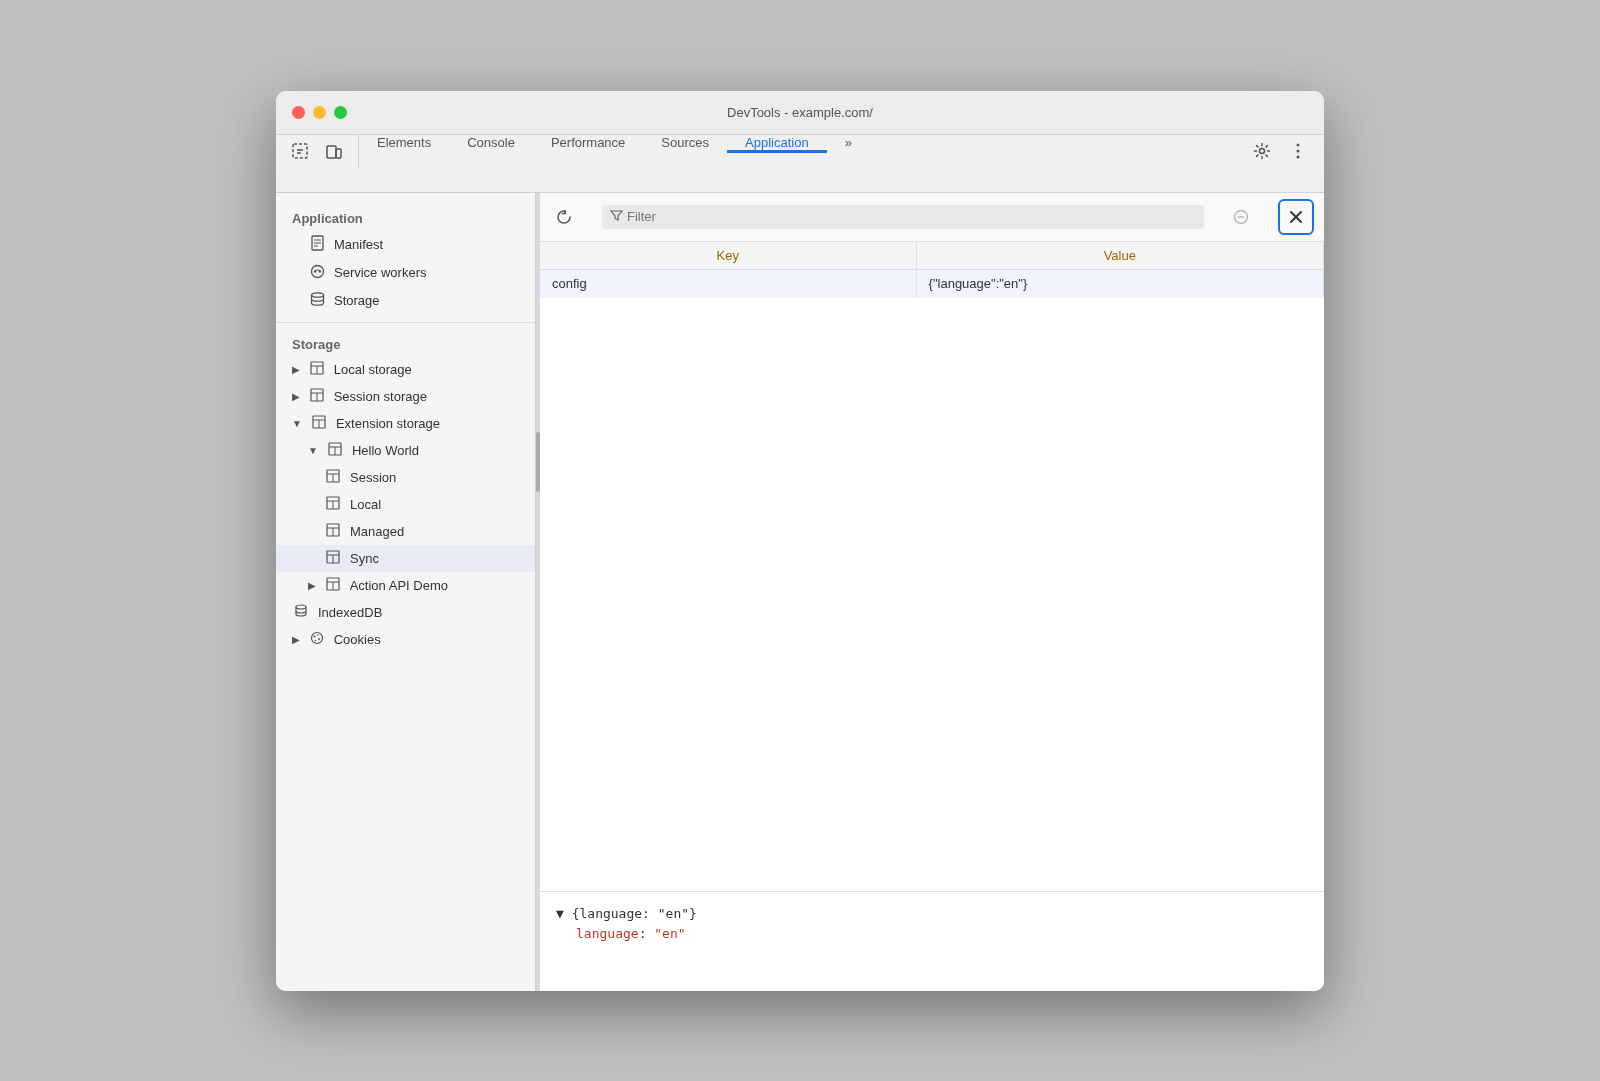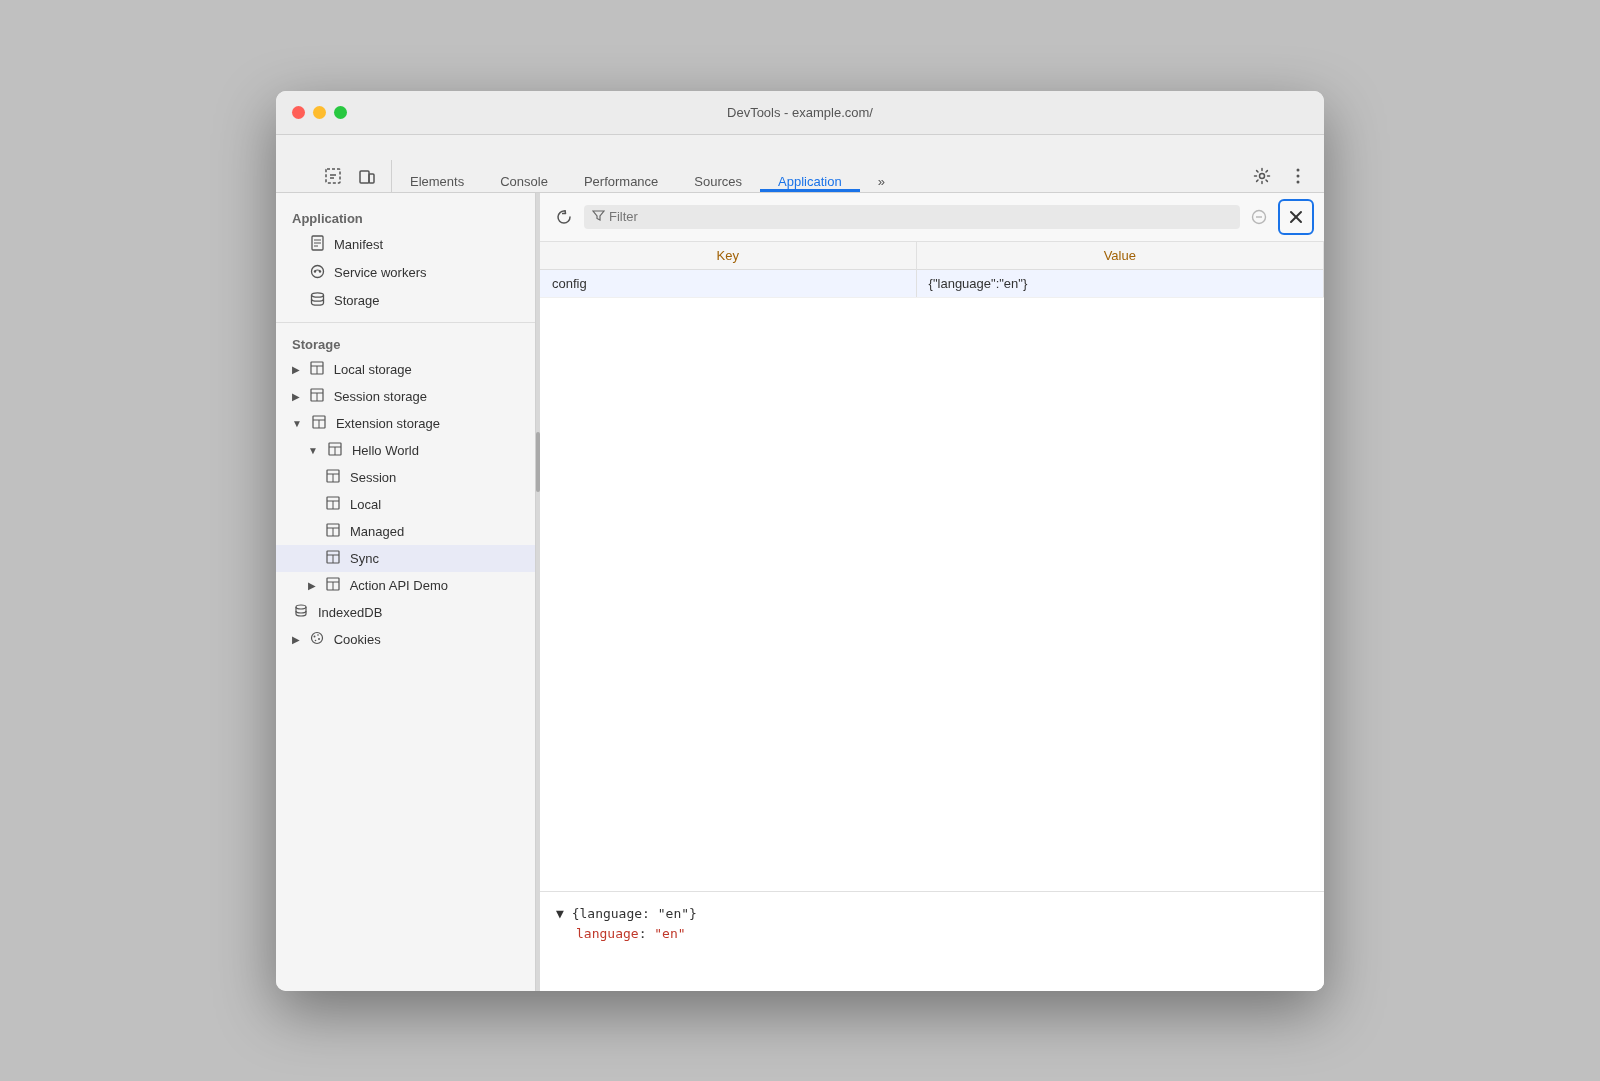--- a/index.html
+++ b/index.html
@@ -48,24 +48,23 @@
     .tb-max { background: #28c840; }
     .title-text {
       font-size: 13px;
       color: #555;
       font-weight: 500;
     }
     .toolbar {
       background: #f0f0f0;
       height: 58px;
       display: flex;
-      align-items: flex-end;
+      align-items: flex-start;
       border-bottom: 1px solid #d0d0d0;
       flex-shrink: 0;
-      padding-left: 33px;
     }
     .toolbar-left {
       display: flex;
       align-items: center;
       padding: 0 8px;
       gap: 2px;
       border-right: 1px solid #d0d0d0;
     }
     .toolbar-icon-btn {
       width: 32px; height: 32px;
@@ -167,21 +166,21 @@
       display: flex;
       flex-direction: column;
       background: #fff;
       overflow: hidden;
     }
     .filter-bar {
       display: flex;
       align-items: center;
       padding: 6px 10px;
       border-bottom: 1px solid #e0e0e0;
-      gap: 6px;
+      gap: 24px;
       background: #f8f8f8;
       flex-shrink: 0;
     }
     .filter-refresh {
       width: 28px; height: 28px;
       background: transparent;
       border: none;
       cursor: pointer;
       font-size: 16px;
       color: #555;

